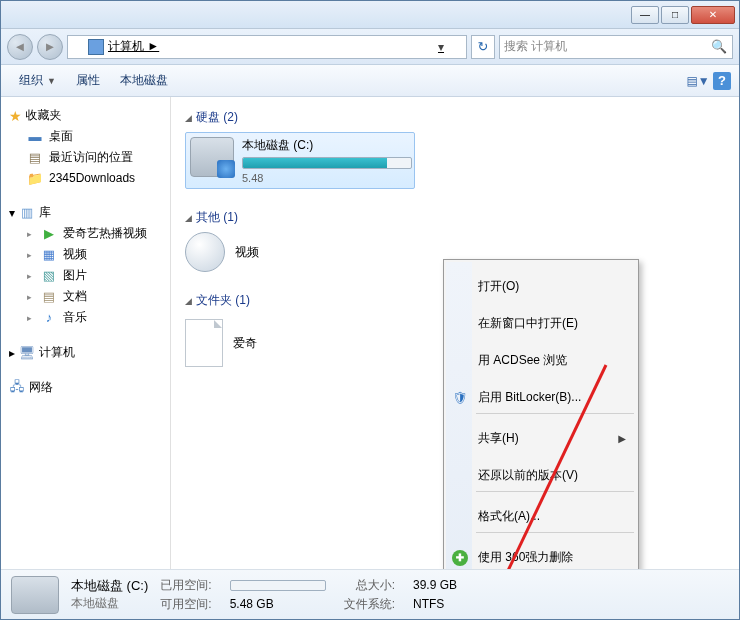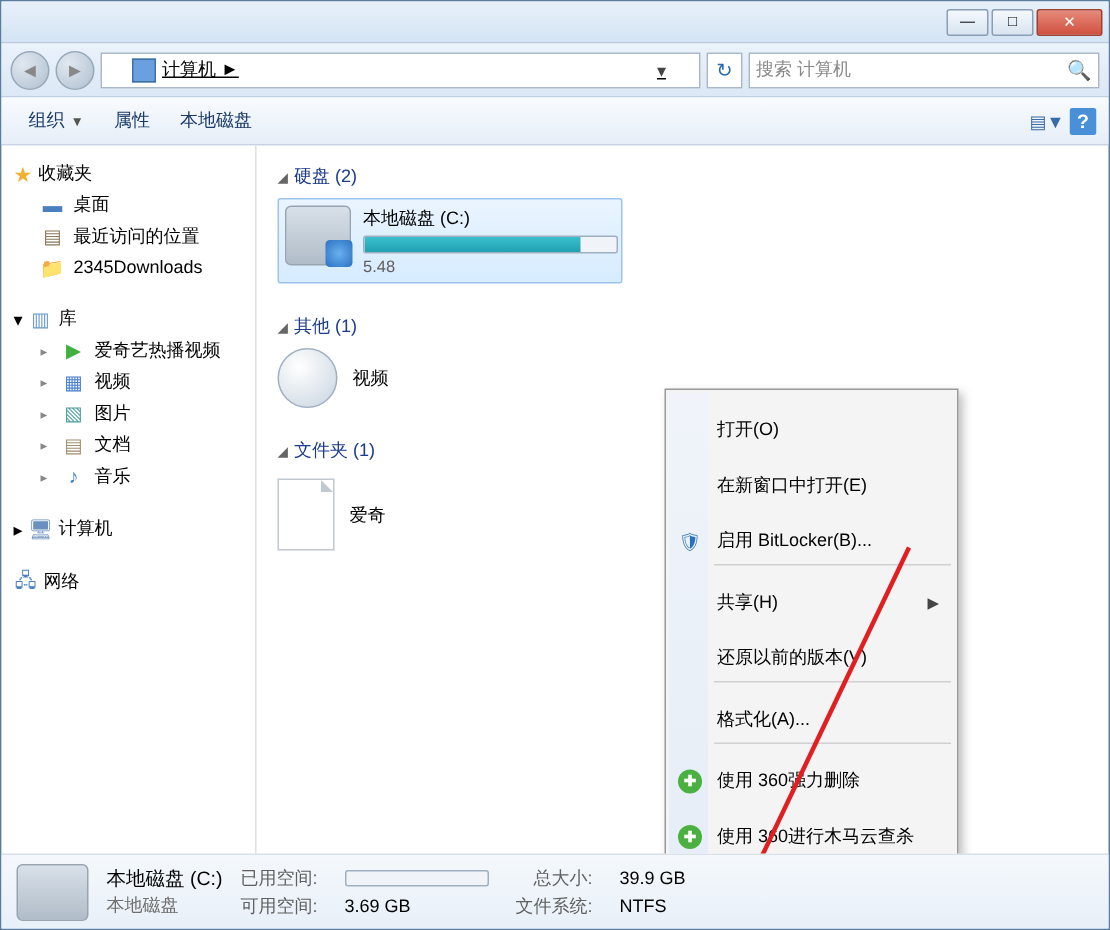--- a/index.html
+++ b/index.html
@@ -220,20 +220,23 @@
 
       <div class="ctx" id="ctx">
         <div class="ctx-strip"></div>
       <div class="ctx-item">
             <span>打开(O)</span>
           </div>
           <div class="ctx-item">
             <span>在新窗口中打开(E)</span>
           </div>
           <div class="ctx-item">
+            <span>用 ACDSee 浏览</span>
+          </div>
+          <div class="ctx-item">
             <span class="ctx-ico shield">🛡</span>
             <span>启用 BitLocker(B)...</span>
           </div>
           <div class="ctx-sep"></div>
           <div class="ctx-item">
             <span>共享(H)</span>
             <span class="arr">▶</span>
           </div>
           <div class="ctx-item">
             <span>还原以前的版本(V)</span>
@@ -273,18 +276,18 @@
     <div style="display:flex;flex-direction:column;">
       <div style="font-size:13px">本地磁盘 (C:)</div>
       <div style="color:#707070">本地磁盘</div>
     </div>
     <div class="status-grid">
       <span class="lbl">已用空间:</span>
       <span><span class="bar"><span class="fill" id="fillS" style="width: 86%;"></span></span></span>
       <span class="lbl">总大小:</span>
       <span>39.9 GB</span>
       <span class="lbl">可用空间:</span>
-      <span>3.69 GB</span>
+      <span>5.48 GB</span>
       <span class="lbl">文件系统:</span>
       <span>NTFS</span>
     </div>
   </div>
 </div>
 
 </body></html>

